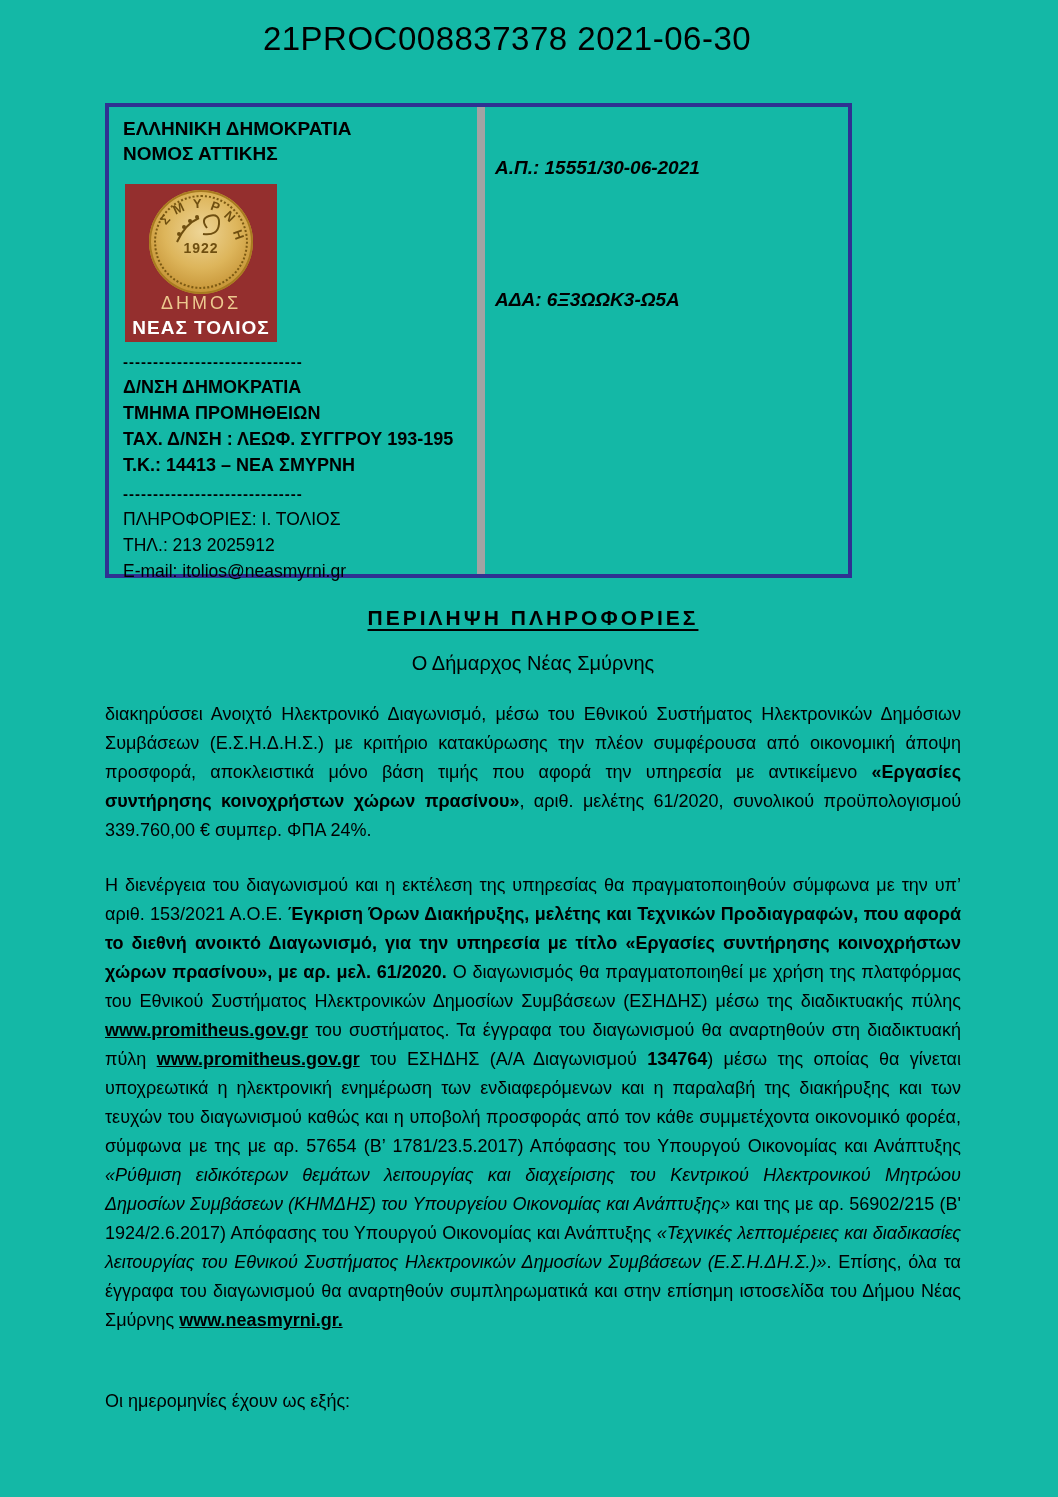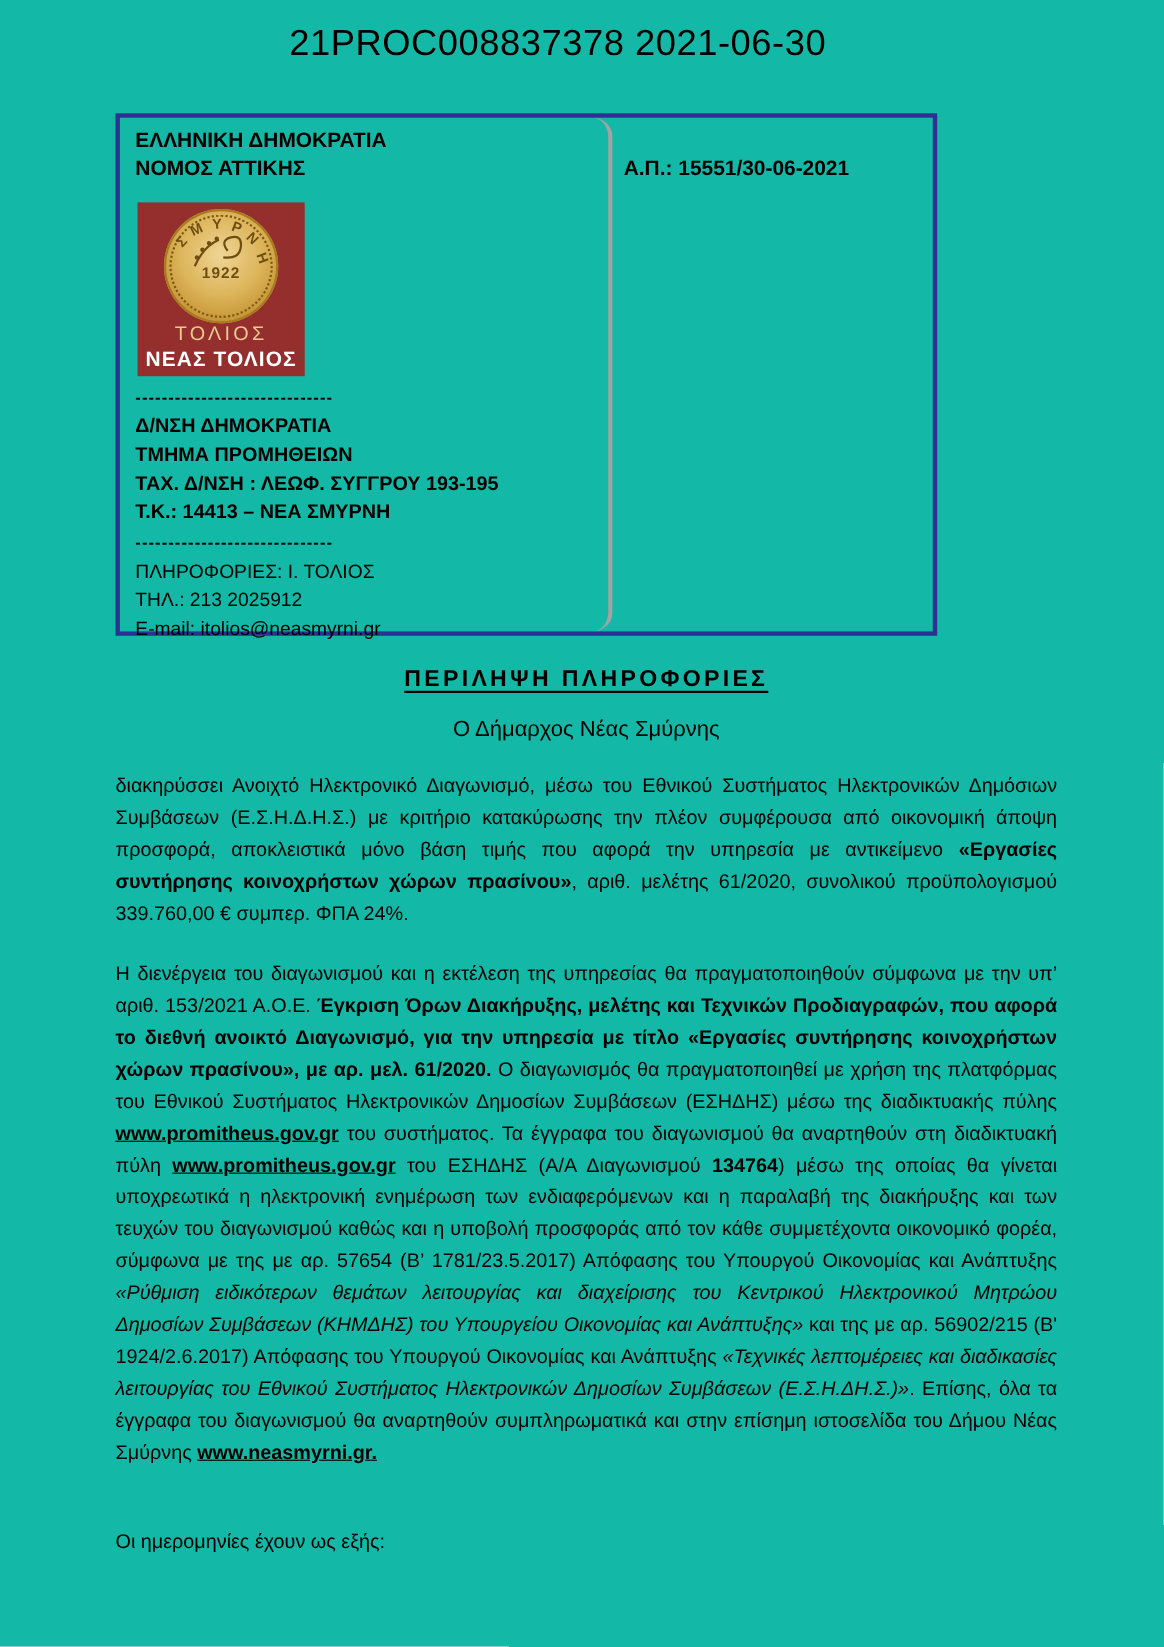--- a/index.html
+++ b/index.html
@@ -16,26 +16,25 @@
     text-align:center;font-size:33px;font-weight:400;
     letter-spacing:0.5px;white-space:nowrap;
   }
   
   .lh-box{
     position:absolute;left:105px;top:103px;
     width:747px;height:475px;box-sizing:border-box;
     border:4px solid #2f3192;display:flex;
   }
   .lh-left{
-    width:448px;box-sizing:border-box;
-    border-right:4px solid #a3a3a3;
+    width:376px;box-sizing:border-box;
+    border-right:8px solid #a3a3a3;
     padding:9px 14px 0 14px;
-    border-radius:18px;
   }
-  .lh-right{flex:1;padding:36px 10px 0 10px;box-sizing:border-box;}
+  .lh-right{flex:1;padding:50px 10px 0 10px;box-sizing:border-box;font-style:italic;}
   .lh-line{font-size:19px;font-weight:700;line-height:25px;}
   .dashes{font-size:15px;font-weight:700;letter-spacing:1px;line-height:24px;margin-top:8px;white-space:nowrap;overflow:hidden;}
   .dashes2{margin-top:4px;}
   .dept-line{font-size:18px;font-weight:700;line-height:26px;white-space:nowrap;}
   .contact-line{font-size:17.5px;font-weight:400;line-height:26px;white-space:nowrap;}
   .protocol{font-size:19px;font-weight:700;}
   .ada{font-size:19px;font-weight:700;margin-top:110px;}
   
   .logo{
     position:relative;width:152px;height:158px;
@@ -113,37 +112,38 @@
           <svg class="coin-emblem" width="68" height="44" viewBox="0 0 68 44">
             <path d="M40 22 q-7 -9 2 -12 q11 -3 10 8 q-1 12 -16 10" fill="none" stroke="#6f4f10" stroke-width="2"></path>
             <path d="M10 36 q8 -18 22 -24" fill="none" stroke="#6f4f10" stroke-width="2"></path>
             <circle cx="12" cy="28" r="2" fill="#6f4f10"></circle>
             <circle cx="17" cy="21" r="2" fill="#6f4f10"></circle>
             <circle cx="23" cy="15" r="2" fill="#6f4f10"></circle>
             <circle cx="30" cy="11" r="2" fill="#6f4f10"></circle>
           </svg>
           <div class="coin-year">1922</div>
         </div>
-        <div class="logo-name1">ΤΟΛΙΟΣ</div>
+        <div class="logo-name1">ΔΗΜΟΣ</div>
         <div class="logo-name2">ΝΕΑΣ ΤΟΛΙΟΣ</div>
       </div>
 
       <div class="dashes">------------------------------</div>
       <div class="dept-line">Δ/ΝΣΗ ΔΗΜΟΚΡΑΤΙΑ</div>
       <div class="dept-line">ΤΜΗΜΑ ΠΡΟΜΗΘΕΙΩΝ</div>
       <div class="dept-line">ΤΑΧ. Δ/ΝΣΗ : ΛΕΩΦ. ΣΥΓΓΡΟΥ 193-195</div>
       <div class="dept-line">Τ.Κ.: 14413 – ΝΕΑ ΣΜΥΡΝΗ</div>
       <div class="dashes dashes2">------------------------------</div>
       <div class="contact-line">ΠΛΗΡΟΦΟΡΙΕΣ: Ι. ΤΟΛΙΟΣ</div>
       <div class="contact-line">ΤΗΛ.: 213 2025912</div>
       <div class="contact-line">E-mail: itolios@neasmyrni.gr</div>
     </div>
 
     <div class="lh-right">
       <div class="protocol">Α.Π.: 15551/30-06-2021</div>
+      <div class="ada">ΑΔΑ: 6Ξ3ΩΩΚ3-Ω5Α</div>
     </div>
   </div>
 
   <div class="title">ΠΕΡΙΛΗΨΗ ΠΛΗΡΟΦΟΡΙΕΣ</div>
   <div class="subtitle">Ο Δήμαρχος Νέας Σμύρνης</div>
 
   <div class="bodytext">
     <div class="para1"><span class="seg-n">διακηρύσσει Ανοιχτό Ηλεκτρονικό Διαγωνισμό, μέσω του Εθνικού Συστήματος Ηλεκτρονικών Δημόσιων Συμβάσεων (Ε.Σ.Η.Δ.Η.Σ.) με κριτήριο κατακύρωσης την πλέον συμφέρουσα από οικονομική άποψη προσφορά, αποκλειστικά μόνο βάση τιμής που αφορά την υπηρεσία με αντικείμενο </span><span class="seg-b">«Εργασίες συντήρησης κοινοχρήστων χώρων πρασίνου»</span><span class="seg-n">, αριθ. μελέτης 61/2020, συνολικού προϋπολογισμού 339.760,00 € συμπερ. ΦΠΑ 24%.</span></div>
     <div class="para2"><span class="seg-n">Η διενέργεια του διαγωνισμού και η εκτέλεση της υπηρεσίας θα πραγματοποιηθούν σύμφωνα με την υπ’ αριθ. 153/2021 Α.Ο.Ε. </span><span class="seg-b">Έγκριση Όρων Διακήρυξης, μελέτης και Τεχνικών Προδιαγραφών, που αφορά το διεθνή ανοικτό Διαγωνισμό, για την υπηρεσία με τίτλο «Εργασίες συντήρησης κοινοχρήστων χώρων πρασίνου», με αρ. μελ. 61/2020.</span><span class="seg-n"> Ο διαγωνισμός θα πραγματοποιηθεί με χρήση της πλατφόρμας του Εθνικού Συστήματος Ηλεκτρονικών Δημοσίων Συμβάσεων (ΕΣΗΔΗΣ) μέσω της διαδικτυακής πύλης </span><span class="seg-link">www.promitheus.gov.gr</span><span class="seg-n"> του συστήματος. Τα έγγραφα του διαγωνισμού θα αναρτηθούν στη διαδικτυακή πύλη </span><span class="seg-link">www.promitheus.gov.gr</span><span class="seg-n"> του ΕΣΗΔΗΣ (Α/Α Διαγωνισμού </span><span class="seg-b">134764</span><span class="seg-n">) μέσω της οποίας θα γίνεται υποχρεωτικά η ηλεκτρονική ενημέρωση των ενδιαφερόμενων και η παραλαβή της διακήρυξης και των τευχών του διαγωνισμού καθώς και η υποβολή προσφοράς από τον κάθε συμμετέχοντα οικονομικό φορέα, σύμφωνα με της με αρ. 57654 (Β’ 1781/23.5.2017) Απόφασης του Υπουργού Οικονομίας και Ανάπτυξης </span><span class="seg-i">«Ρύθμιση ειδικότερων θεμάτων λειτουργίας και διαχείρισης του Κεντρικού Ηλεκτρονικού Μητρώου Δημοσίων Συμβάσεων (ΚΗΜΔΗΣ) του Υπουργείου Οικονομίας και Ανάπτυξης»</span><span class="seg-n"> και της με αρ. 56902/215 (Β' 1924/2.6.2017) Απόφασης του Υπουργού Οικονομίας και Ανάπτυξης </span><span class="seg-i">«Τεχνικές λεπτομέρειες και διαδικασίες λειτουργίας του Εθνικού Συστήματος Ηλεκτρονικών Δημοσίων Συμβάσεων (Ε.Σ.Η.ΔΗ.Σ.)»</span><span class="seg-n">. Επίσης, όλα τα έγγραφα του διαγωνισμού θα αναρτηθούν συμπληρωματικά και στην επίσημη ιστοσελίδα του Δήμου Νέας Σμύρνης </span><span class="seg-link">www.neasmyrni.gr.</span></div>
     <div class="footer-line">Οι ημερομηνίες έχουν ως εξής:</div>

